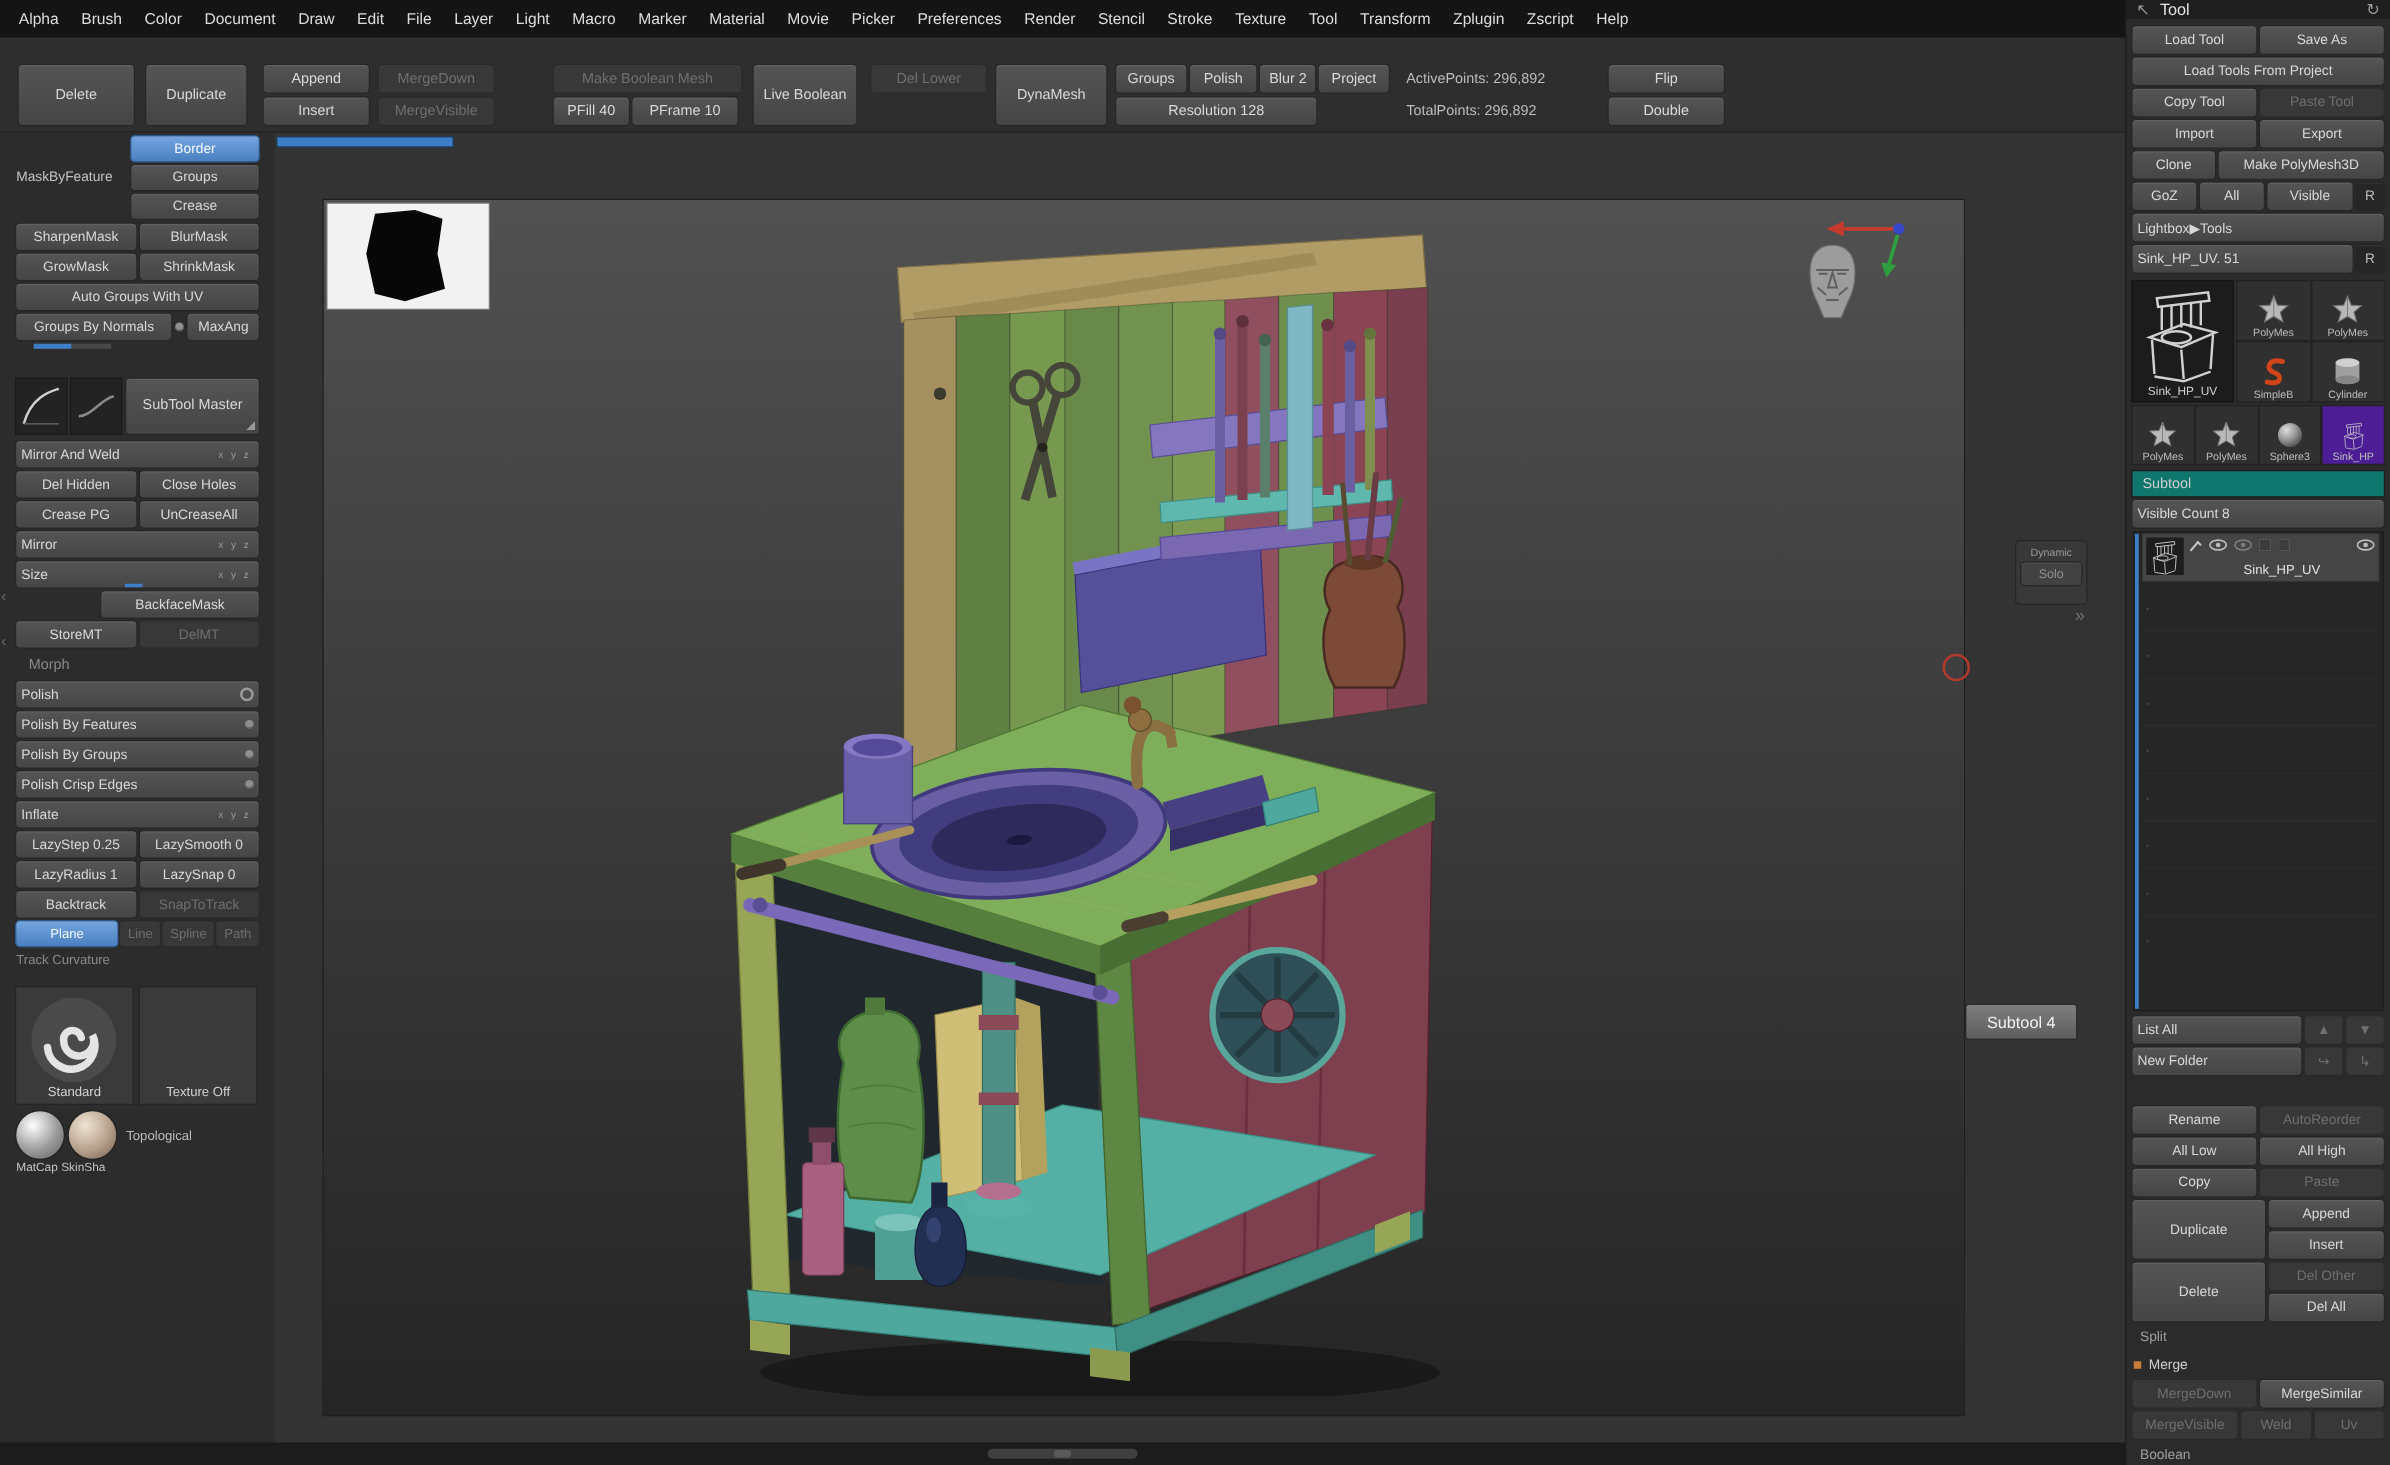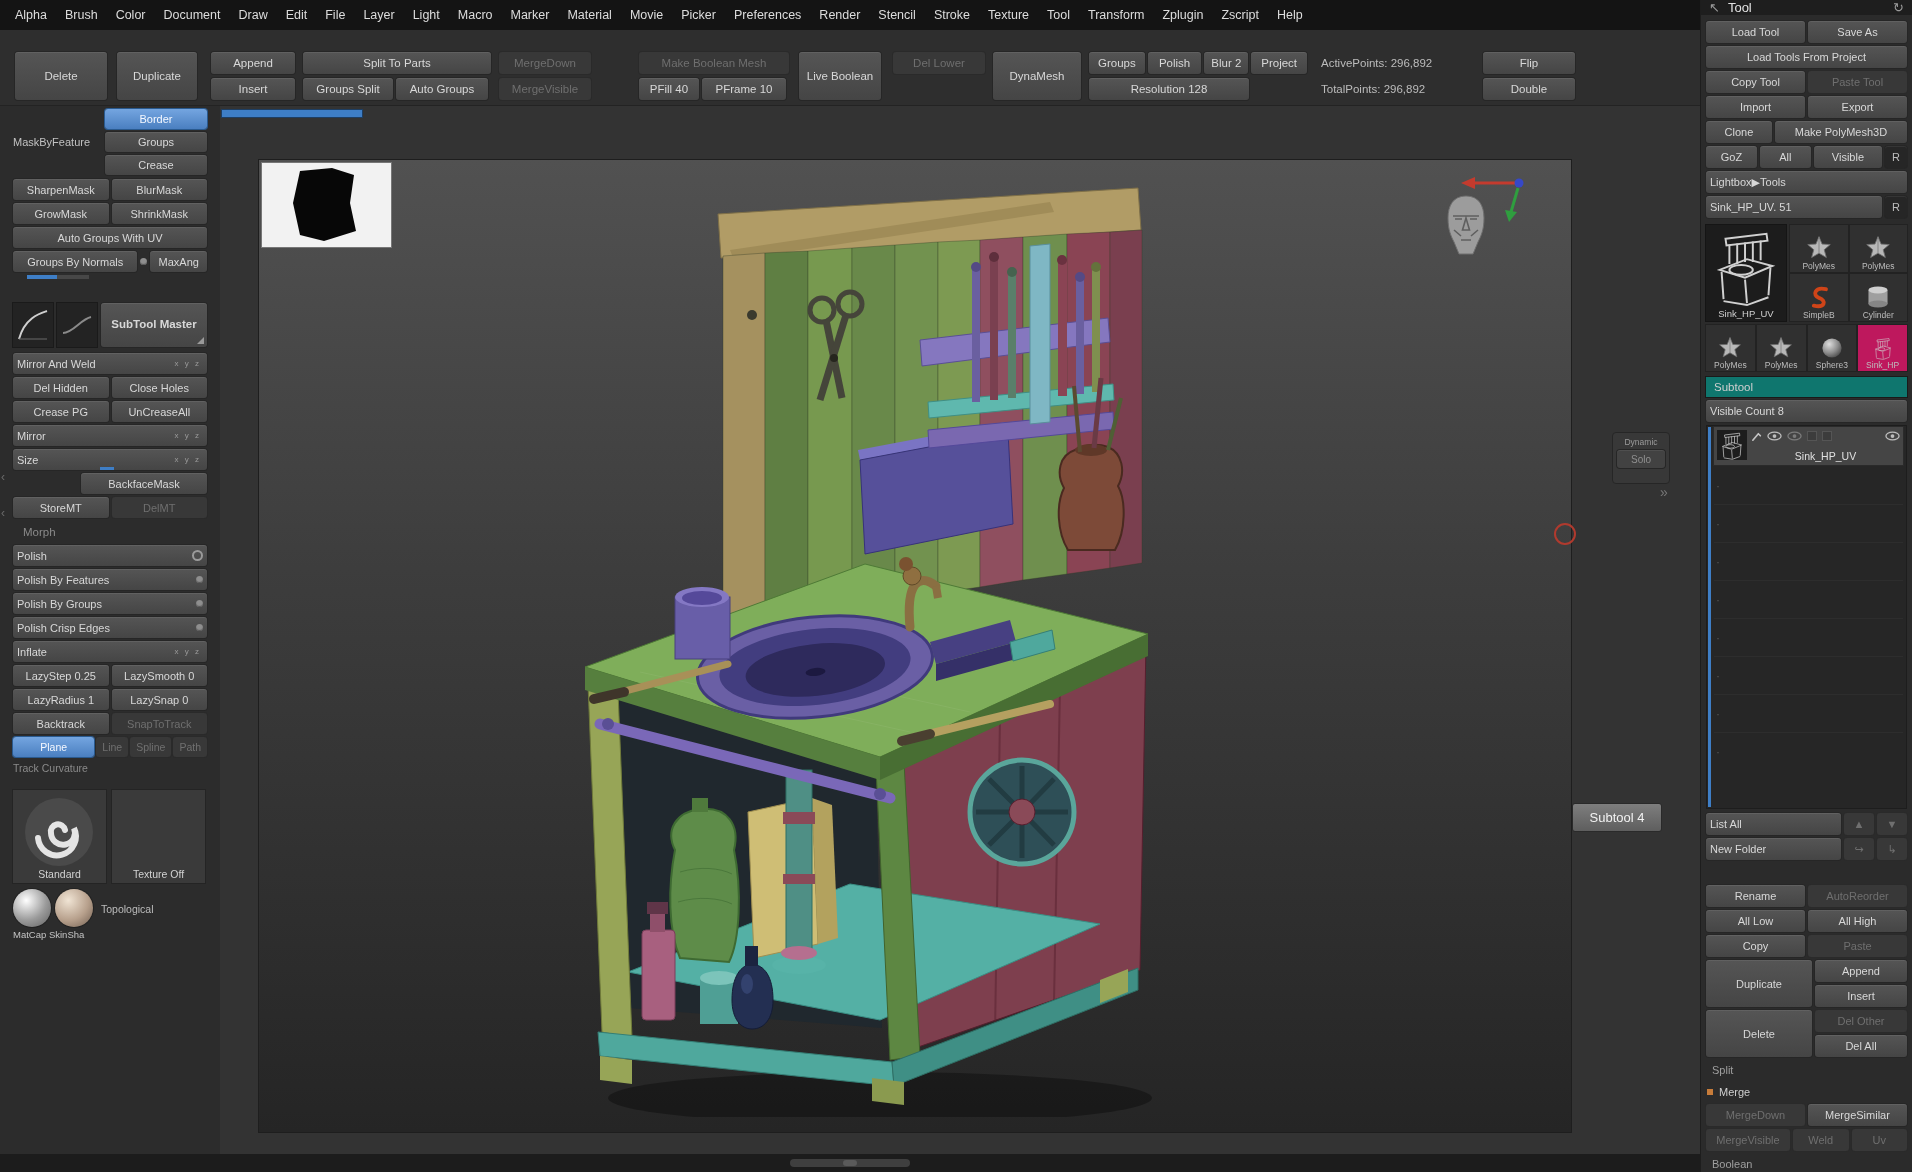--- a/index.html
+++ b/index.html
@@ -30,21 +30,21 @@
 .lrow{display:flex;gap:3px;margin-bottom:3px;height:21px}
 .lrow .btn{flex:1;height:21px;font-size:11px;padding:0 4px}
 .mbf{display:flex;gap:4px;margin-bottom:4px}
 .mbf-label{width:88px;display:flex;align-items:center;font-size:11px;color:#c2c2c2}
 .mbf-btns{flex:1;display:flex;flex-direction:column;gap:3px}
 .mbf-btns .btn{height:20px;font-size:11px}
 .mini-slider{height:4px;width:62px;background:#474747;margin:2px 0 4px 14px;position:relative}
 .mini-slider i{position:absolute;left:0;top:0;bottom:0;width:30px;background:#3e7ec6}
 .pickers{display:flex;gap:4px;margin:24px 0 4px;height:46px}
 .picker-box{width:40px;height:44px;background:#232323;box-shadow:0 0 0 1px #1a1a1a}
-.stm{flex:1;font-size:11.5px;font-weight:bold;line-height:1.15;text-align:center;height:44px;white-space:normal;padding:0 10px}
+.stm{flex:1;font-size:11.5px;font-weight:normal;line-height:1.15;text-align:center;height:44px;white-space:normal;padding:0 10px}
 .stm::after{content:"";position:absolute;right:3px;bottom:3px;border-left:7px solid transparent;border-bottom:7px solid #9a9a9a}
 .seg{display:flex;gap:2px;margin-bottom:3px;height:20px}
 .seg .btn{height:20px;font-size:10.5px;padding:0 6px}
 .bigthumbs{display:flex;gap:6px;margin:14px 0 6px}
 .bigthumb{width:93px;height:93px;background:#3a3a3a;box-shadow:0 0 0 1px #242424;position:relative;display:flex;align-items:flex-end;justify-content:center}
 .bigthumb .cap{font-size:10.5px;color:#d2d2d2;margin-bottom:3px;z-index:2}
 .bigthumb svg{position:absolute;inset:0}
 .bigthumb.darkbg{background:#262626}
 .spheres-row{display:flex;align-items:flex-start;gap:8px;margin-top:4px}
 .sphere{width:38px;height:38px;border-radius:50%;background:radial-gradient(circle at 35% 30%,#ffffff,#9a9a9a 55%,#5f5f5f);box-shadow:0 0 0 1px #222}
@@ -183,27 +183,20 @@
     </nav>
 </header>
 
 <div class="toolbar">
   <div class="btn tall" style="width:92px">Delete</div>
   <div class="btn tall" style="width:80px;margin-left:10px">Duplicate</div>
   <div class="tb-col" style="margin-left:14px;width:84px">
     <div class="btn">Append</div>
     <div class="btn">Insert</div>
   </div>
-  <div class="tb-col" style="margin-left:8px;width:188px">
-    <div class="btn">Split To Parts</div>
-    <div class="tb-row">
-      <div class="btn" style="width:90px">Groups Split</div>
-      <div class="btn" style="width:92px">Auto Groups</div>
-    </div>
-  </div>
   <div class="tb-col" style="margin-left:8px;width:92px">
     <div class="btn dim">MergeDown</div>
     <div class="btn dim">MergeVisible</div>
   </div>
   <div class="tb-col" style="margin-left:48px;width:150px">
     <div class="btn dim">Make Boolean Mesh</div>
     <div class="tb-row">
       <div class="btn" style="width:60px">PFill 40</div>
       <div class="btn" style="width:84px">PFrame 10</div>
     </div>
@@ -661,21 +654,21 @@
             <use href="#star3d" width="24" height="24"></use>
           </svg>
           <span class="mname">PolyMes</span>
         </div>
       <div class="micro">
           <svg width="24" height="24">
             <use href="#sph3d" width="24" height="24"></use>
           </svg>
           <span class="mname">Sphere3</span>
         </div>
-      <div class="micro" style="background:#be185d">
+      <div class="micro" style="background:#4c1d95">
           <svg width="22" height="24">
             <use href="#sink-sketch" width="22" height="24"></use>
           </svg>
           <span class="mname">Sink_HP</span>
         </div>
     </div>
 
     <div class="subhead">Subtool</div>
     <div class="rrow">
         <div class="btn left">Visible Count 8</div>

